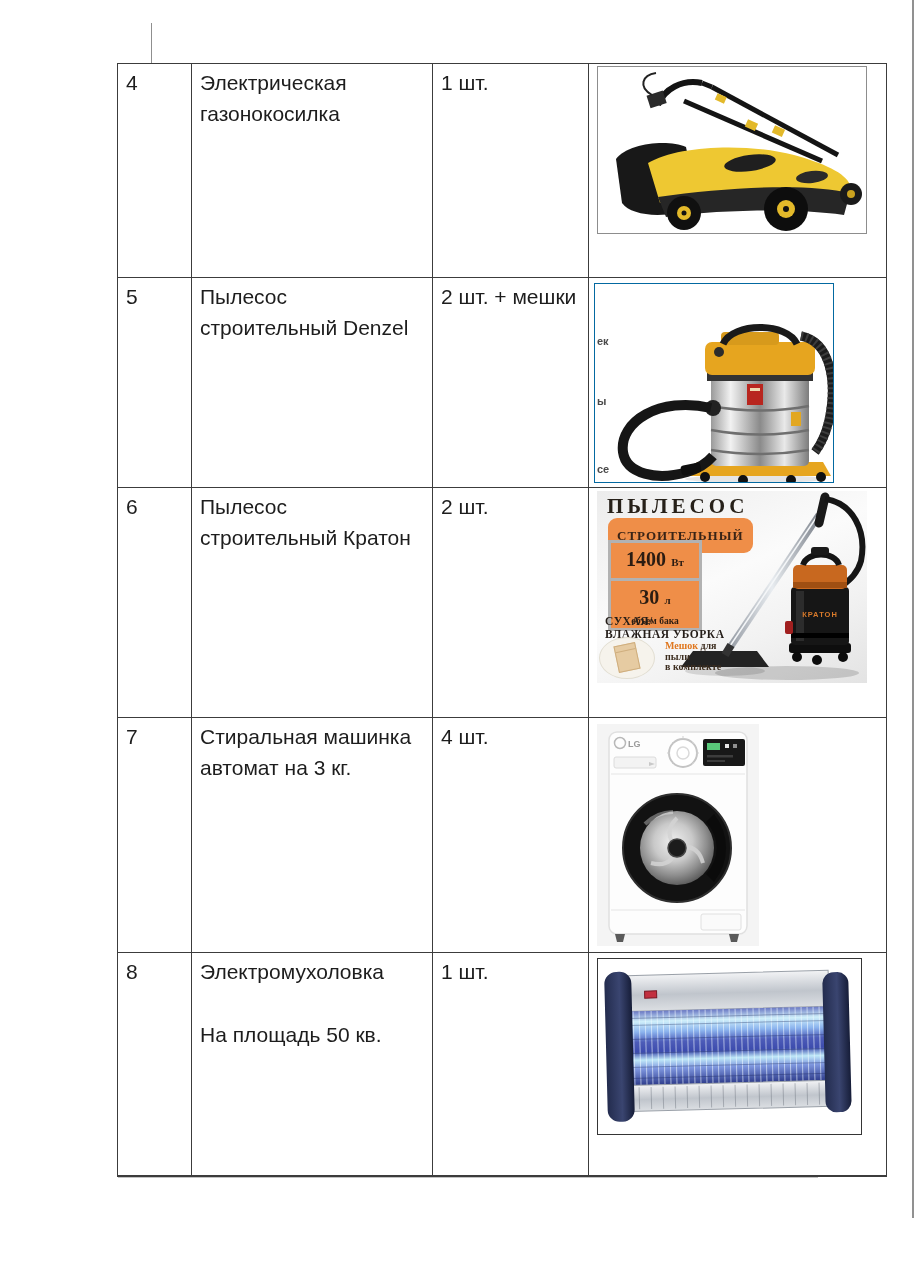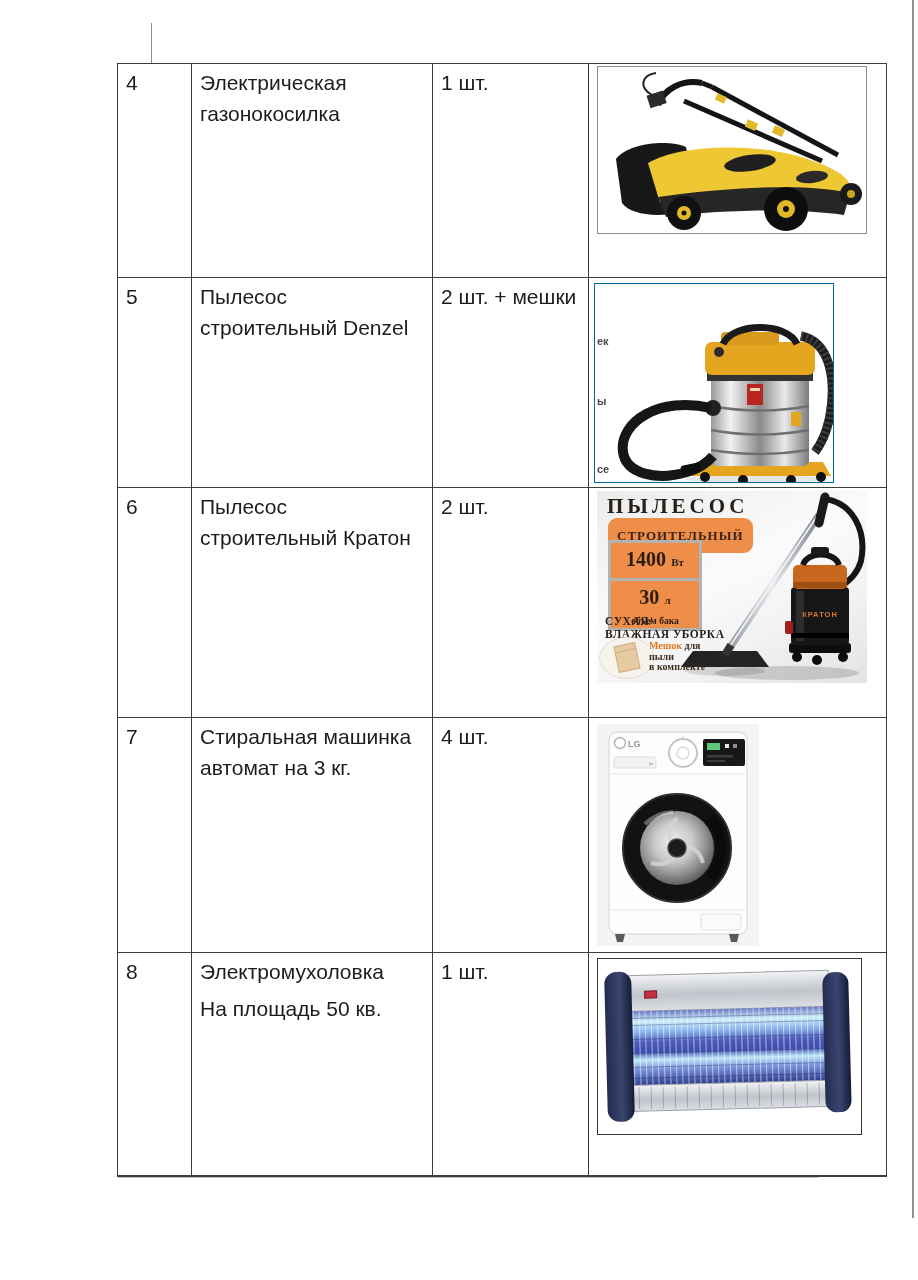--- a/index.html
+++ b/index.html
@@ -14,21 +14,21 @@
   
   table.inv{position:absolute;left:117px;top:63px;width:701px;border-collapse:collapse;table-layout:fixed;}
   table.inv td{border:1.5px solid #3c3c3c;vertical-align:top;padding:3px 8px;
                font-size:21px;line-height:31px;color:#1d1d1d;}
   td.c-num{width:57px;}
   td.c-name{width:224px;padding-right:46px;overflow-wrap:break-word;}
   td.c-qty{width:139px;}
   td.c-img{width:281px;position:relative;padding:0;}
   tr.r4{height:214px;} tr.r5{height:210px;} tr.r6{height:230px;} tr.r7{height:235px;} tr.r8{height:223px;}
   tr.r8 td{border-bottom-width:2.5px;}
-  .para2{margin-top:6px;}
+  .para2{margin-top:32px;}
 
   
   .imgbox{position:absolute;background:#fff;overflow:hidden;}
   .box-mower{left:8px;top:2px;width:268px;height:166px;border:1px solid #8d8d8d;}
   .box-denzel{left:5px;top:5px;width:238px;height:198px;border:1px solid #0369a1;}
   .box-kraton{left:8px;top:3px;width:270px;height:192px;
               background:linear-gradient(155deg,#ececec 0%,#fbfbfb 45%,#f2f2f2 70%,#e3e3e3 100%);}
   .box-washer{left:8px;top:6px;width:162px;height:222px;background:#f4f4f4;}
   .box-zapper{left:8px;top:5px;width:263px;height:175px;border:1.5px solid #353535;background:#fff;}
 
@@ -47,21 +47,21 @@
   .kr-val{font-weight:bold;font-size:20px;line-height:20px;}
   .kr-unit{font-size:11px;font-weight:bold;}
   .kr-lbl{font-weight:bold;font-size:9.5px;line-height:10px;}
   .kr-wetdry{position:absolute;left:8px;top:124px;font-weight:bold;font-size:11.5px;line-height:13px;
              letter-spacing:.5px;color:#241d18;}
   .kr-ellipse{position:absolute;left:2px;top:146px;width:54px;height:40px;border-radius:50%;
               background:#f6f3ec;border:1px solid #e2ded2;}
   .kr-bagicon{width:20px;height:25px;margin:6px auto 0;background:#e6cba2;border:1px solid #cfae7e;
               transform:rotate(-12deg);position:relative;}
   .kr-bagicon:before{content:"";position:absolute;left:0;top:5px;width:100%;height:1px;background:#cfae7e;}
-  .kr-bagtext{position:absolute;left:52px;top:150px;font-weight:bold;font-size:10px;line-height:10.5px;color:#3c2d1f;}
+  .kr-bagtext{position:absolute;left:68px;top:150px;font-weight:bold;font-size:10px;line-height:10.5px;color:#3c2d1f;}
   .kr-orange{color:#e07820;}
   .kr-vac{position:absolute;left:0;top:0;}
 
   svg text{font-family:"Liberation Sans",sans-serif;}
 </style>
 </head>
 <body>
 
 <div class="page">
 

